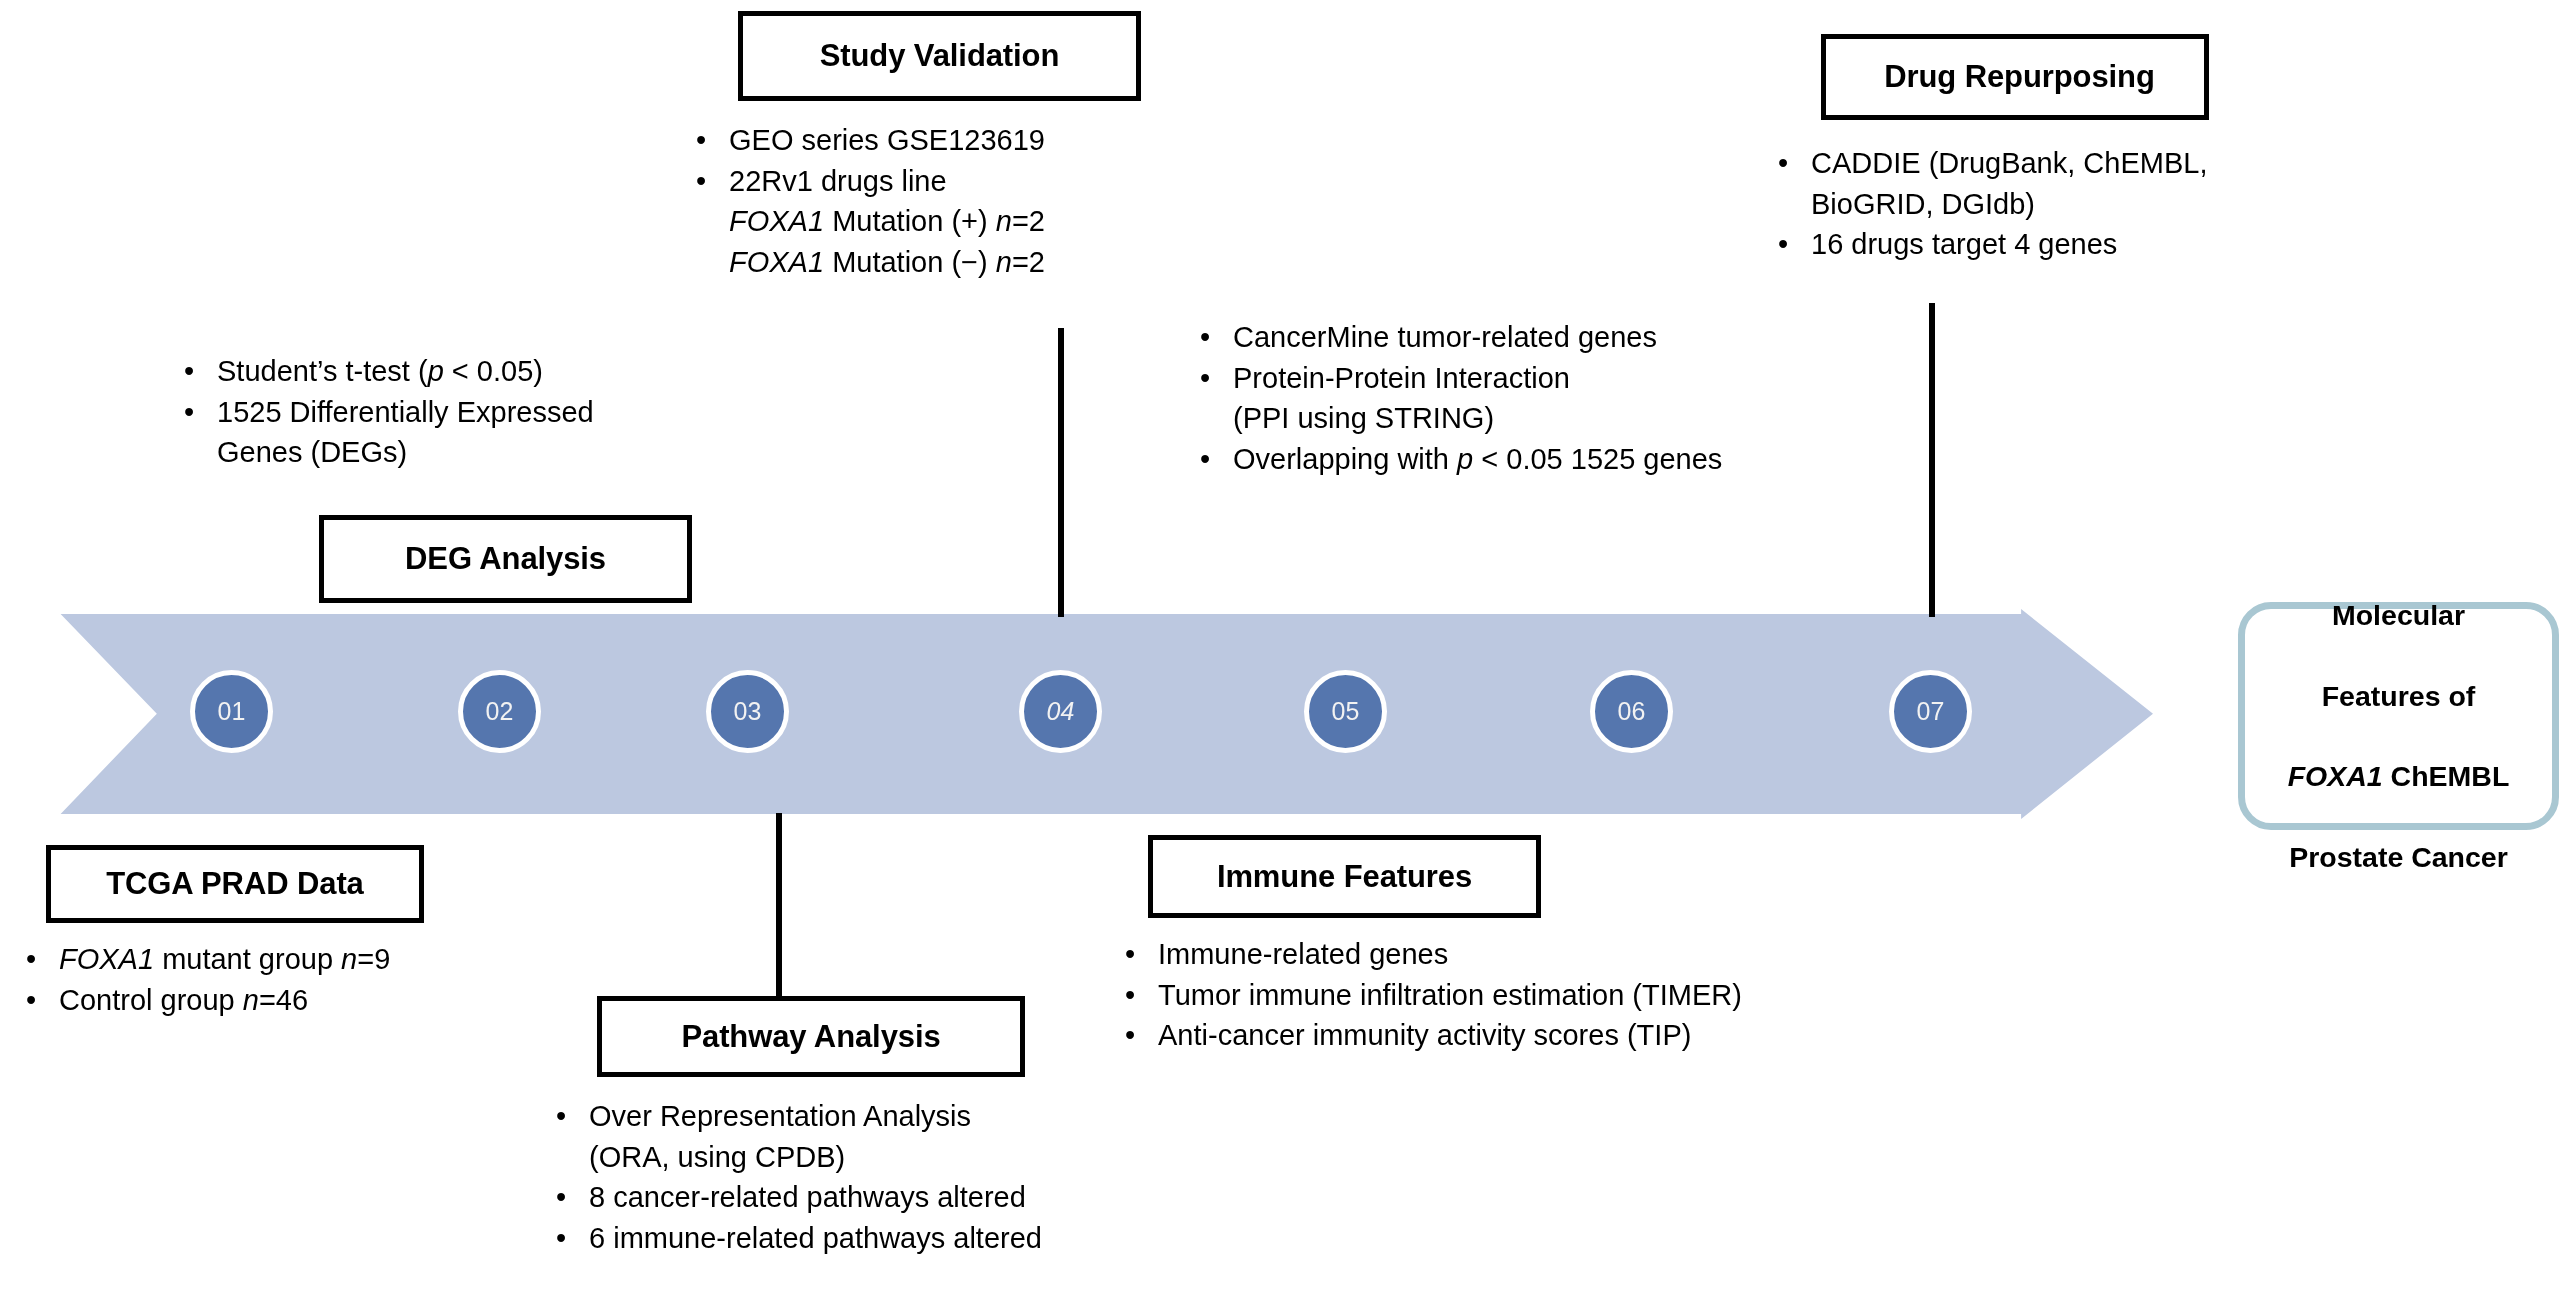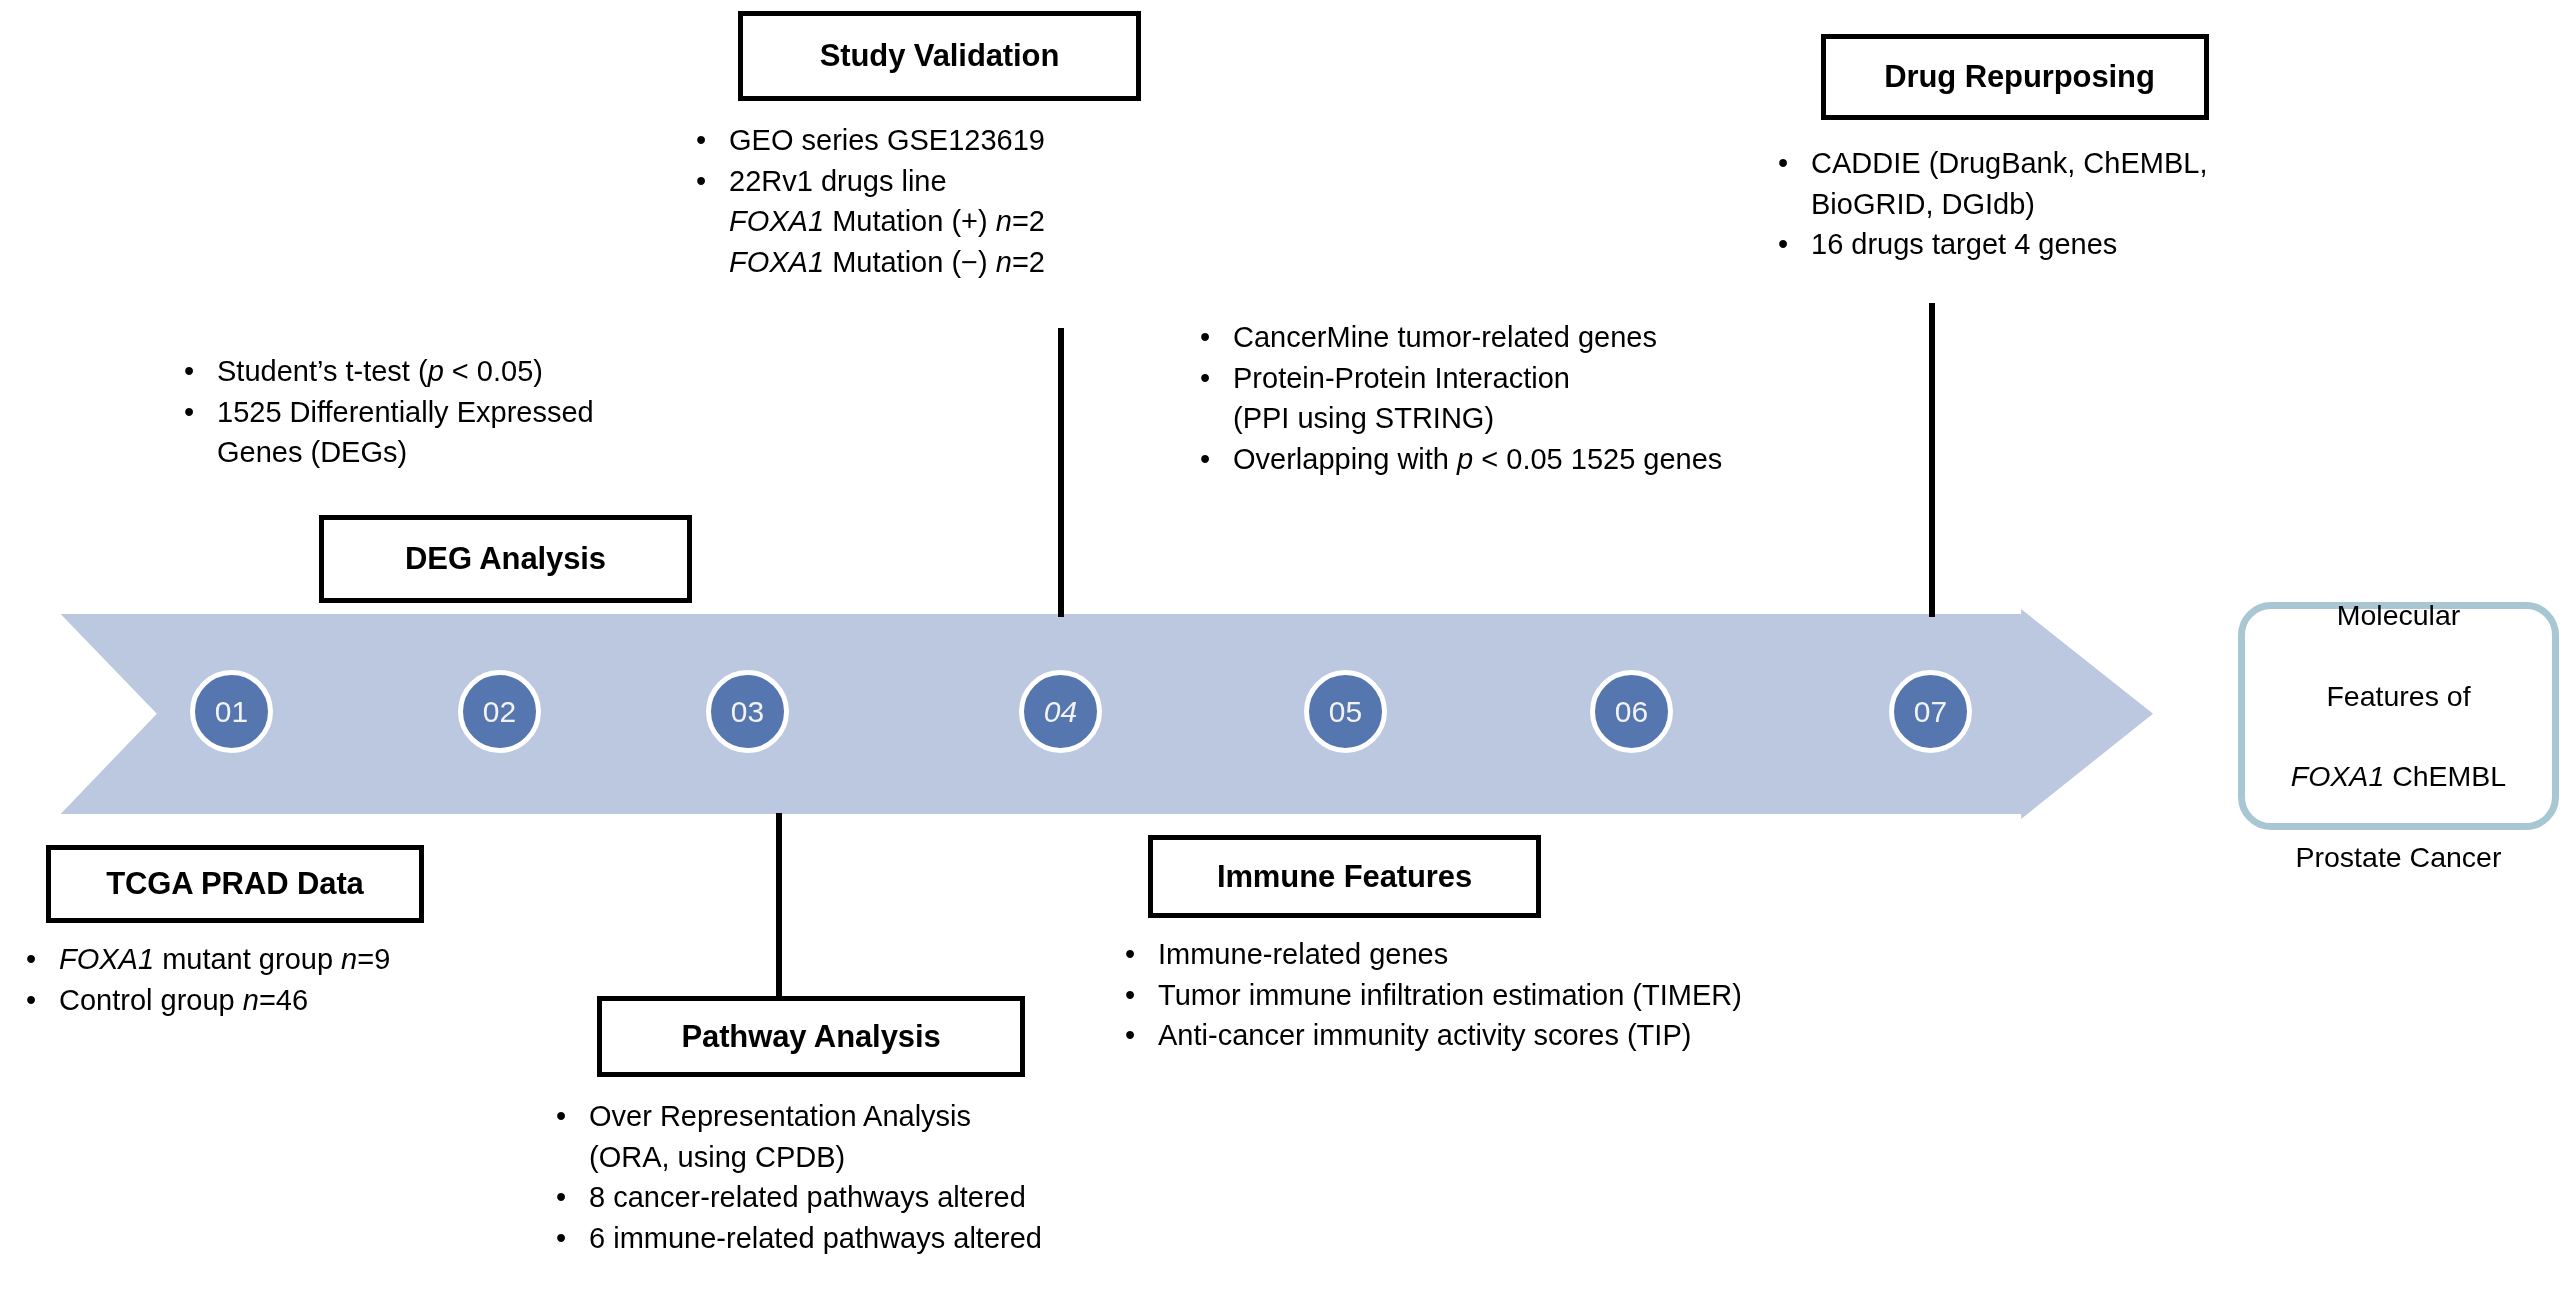--- a/index.html
+++ b/index.html
@@ -36,41 +36,42 @@
   
   .circ{
     position:absolute;
     width:83px;height:83px;
     border-radius:50%;
     background:#5576ae;
     border:5px solid #ffffff;
     box-sizing:border-box;
     display:flex;align-items:center;justify-content:center;
     color:#f2f2f2;
-    font-size:30px;
+    font-size:25px;
     z-index:4;
     top:670px;
   }
 
   
   .vline{position:absolute;width:5.7px;background:#000;z-index:3;}
 
   
   .outcome{
     position:absolute;
     border:7.8px solid #a9c7d2;
     border-radius:33px;
     background:#fff;
     display:flex;align-items:center;justify-content:center;
     text-align:center;
     font-size:28.5px;
     line-height:1.42;
     box-sizing:border-box;
     z-index:6;
     white-space:pre-line;
+    font-weight:bold;
   }
 </style>
 </head>
 <body>
 
 <div class="stage">
 
   <div class="labelbox" style="left:738px;top:11.4px;width:403px;height:90px;">
     <span>Study Validation</span>
   </div>

